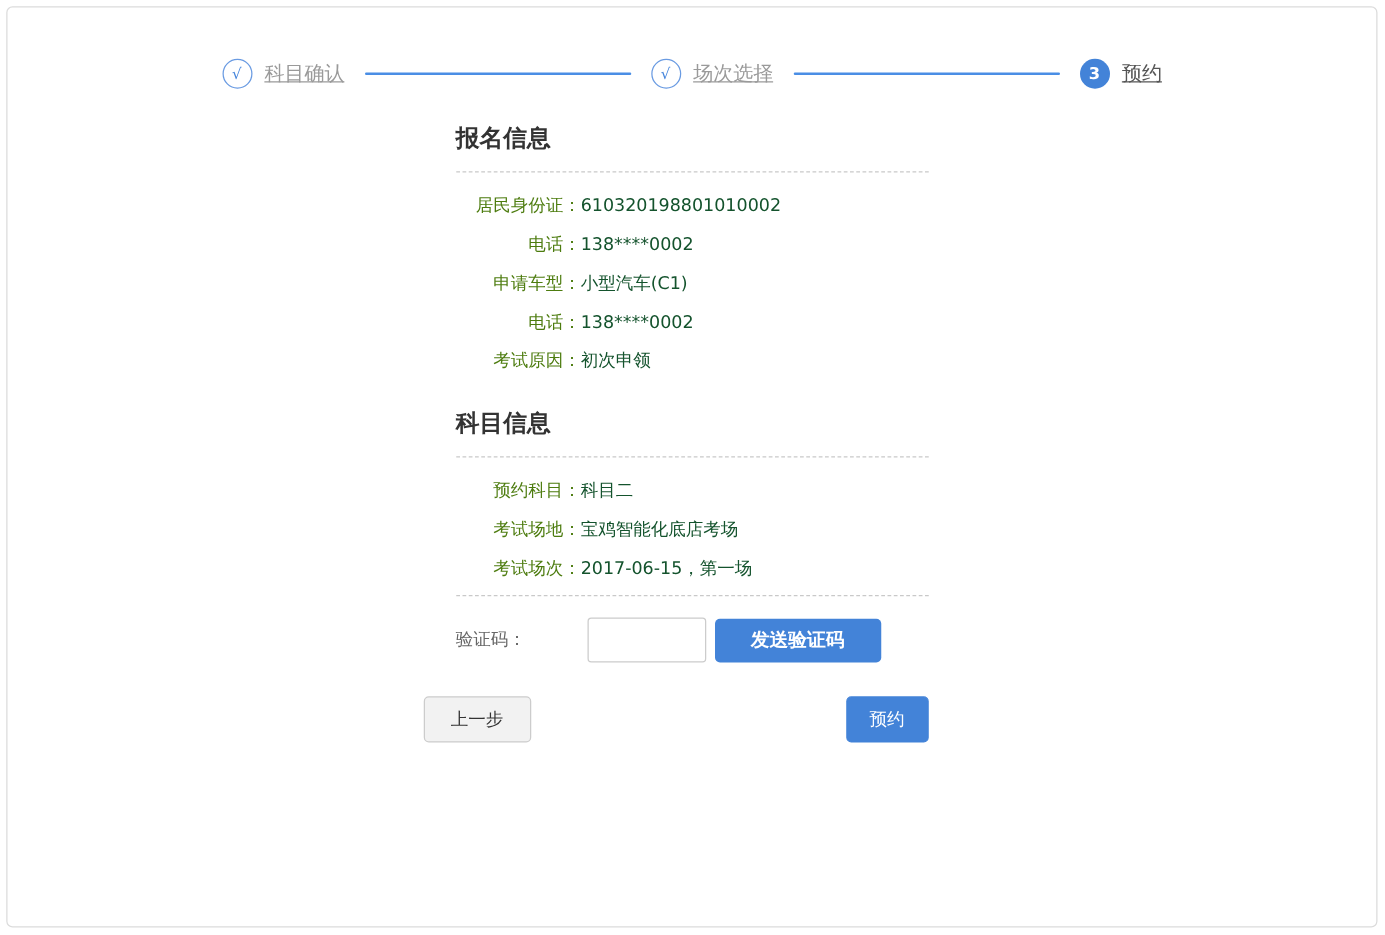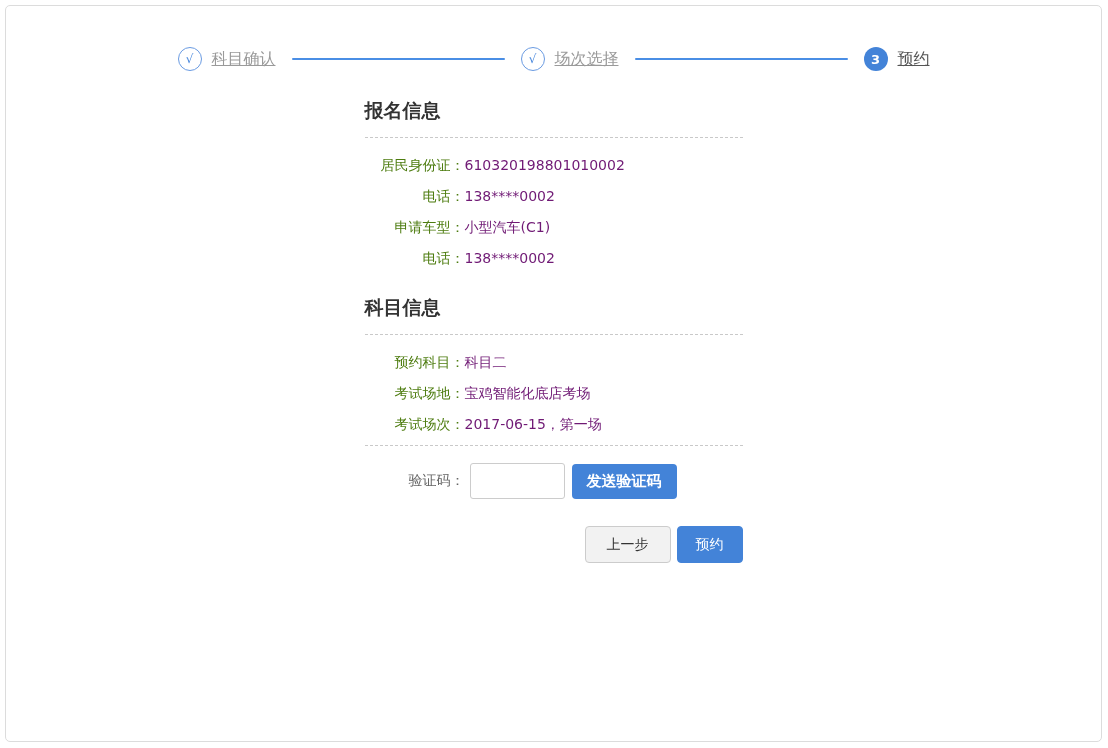--- a/index.html
+++ b/index.html
@@ -73,57 +73,57 @@
     line-height: 20px;
     margin-bottom: 11px;
     color: #666;
   }
   .info-label {
     width: 100px;
     flex-shrink: 0;
     text-align: right;
     color: #4d7c0f;
   }
-  .info-value { color: #701a75; }
+  .info-value { color: #14532d; }
   
   .captcha-row {
     display: flex;
     align-items: center;
     margin-top: 2px;
     font-size: 14px;
     color: #666;
   }
-  .captcha-label { width: 100px; flex-shrink: 0; text-align: right; }
+  .captcha-label { width: 100px; flex-shrink: 0; text-align: left; }
   .captcha-input {
     width: 95px; height: 36px;
     border: 1px solid #ccc;
     border-radius: 3px;
     margin-left: 5px;
     font-size: 15px;
     padding: 0 8px;
     color: #333;
     outline: none;
   }
   .send-btn {
     margin-left: 7px;
     height: 35px;
     background: #4383d8;
     color: #fff;
     border: none;
     border-radius: 4px;
     font-size: 15px;
     font-weight: bold;
-    padding: 0 15px;
+    padding: 0 29px;
     cursor: pointer;
     font-family: inherit;
   }
   
   .footer {
     display: flex;
-    justify-content: flex-end;
+    justify-content: space-between;
     margin-top: 27px;
     margin-left: -26px;
     gap: 6px;
   }
   .btn-prev {
     height: 37px;
     background: #f2f2f2;
     border: 1px solid #ccc;
     border-radius: 4px;
     padding: 0 21px;
@@ -180,20 +180,24 @@
       <span class="info-value">138****0002</span>
     </div>
     <div class="info-row">
       <span class="info-label">申请车型：</span>
       <span class="info-value">小型汽车(C1)</span>
     </div>
     <div class="info-row">
       <span class="info-label">电话：</span>
       <span class="info-value">138****0002</span>
     </div>
+    <div class="info-row">
+      <span class="info-label">考试原因：</span>
+      <span class="info-value">初次申领</span>
+    </div>
 
     <div class="section-title">科目信息</div>
     <hr class="dashed">
 
     <div class="info-row">
       <span class="info-label">预约科目：</span>
       <span class="info-value">科目二</span>
     </div>
     <div class="info-row">
       <span class="info-label">考试场地：</span>

